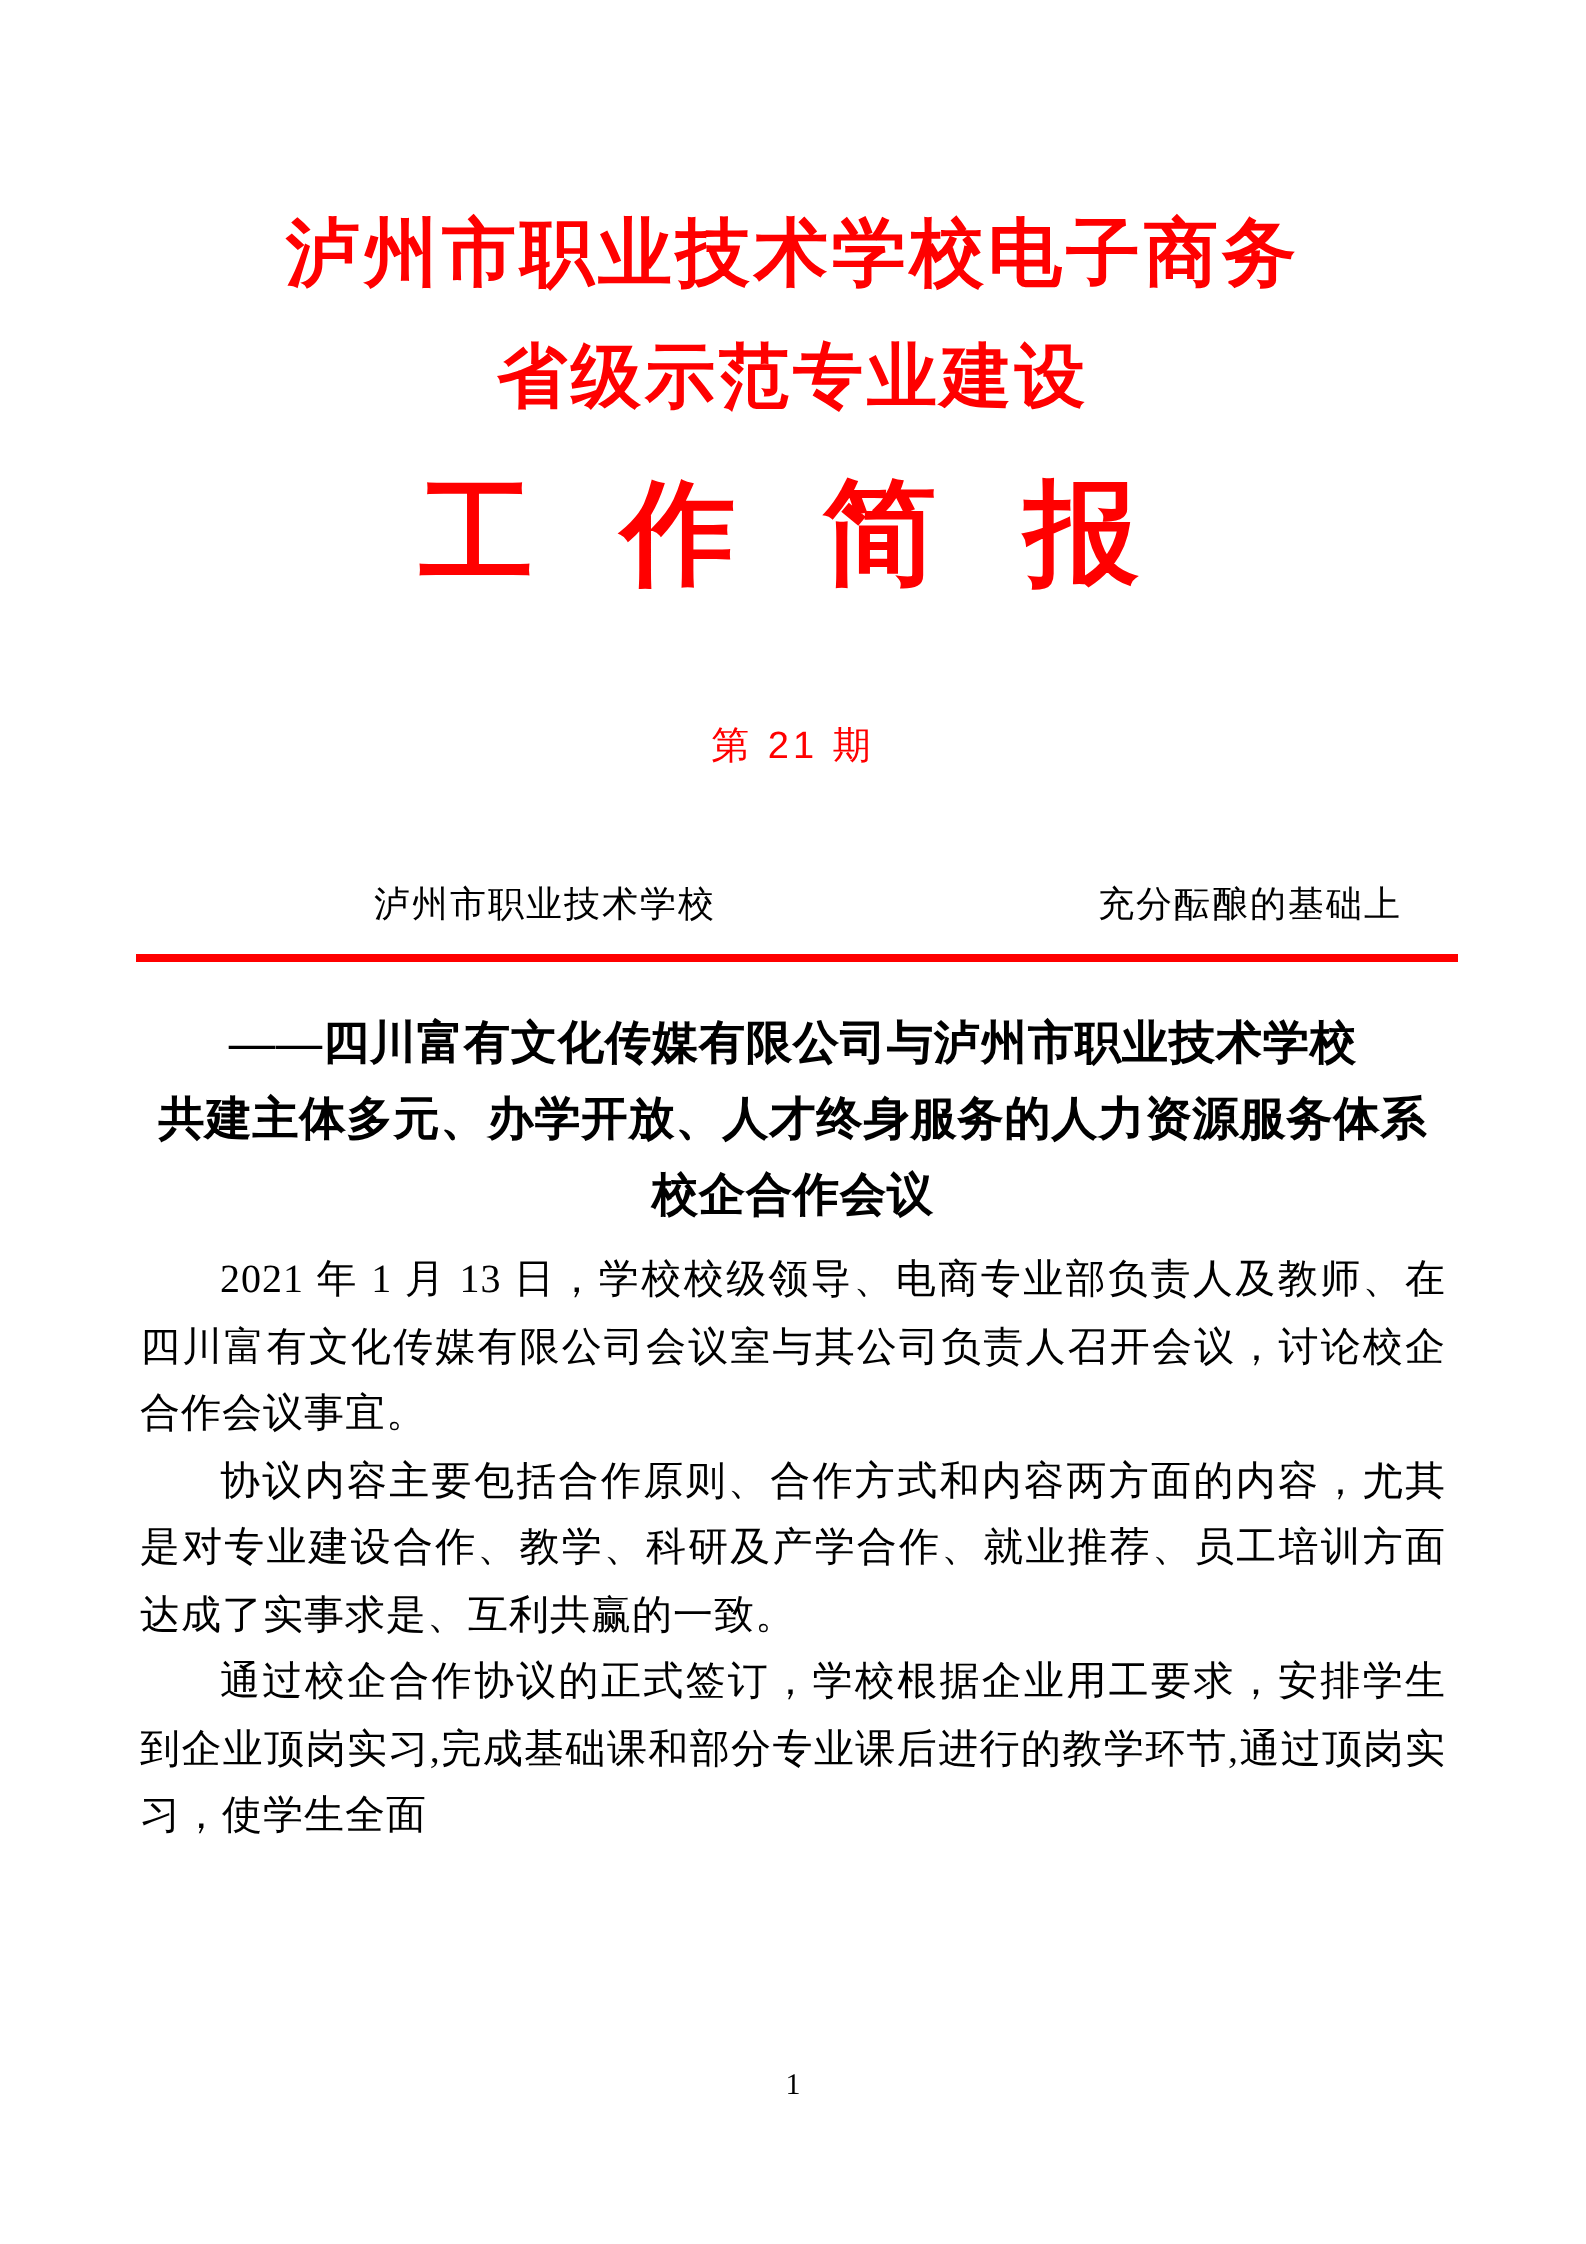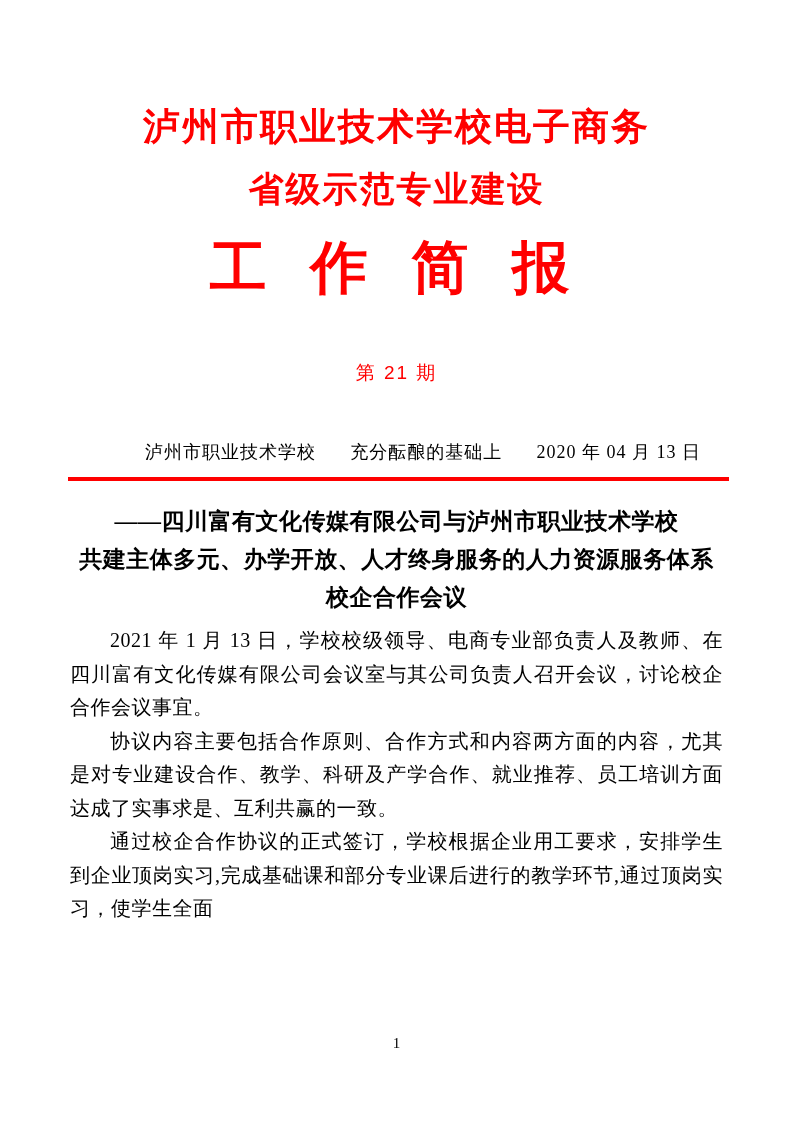--- a/index.html
+++ b/index.html
@@ -54,20 +54,21 @@
   .info-row {
     margin-top: 54px;
     display: flex;
     justify-content: space-between;
     align-items: baseline;
     padding-left: 145px;
     padding-right: 92px;
     font-size: 18px;
     color: #000000;
     letter-spacing: 1px;
+    margin-left: 42px;
   }
   .red-divider {
     margin: 13px 64px 0 68px;
     height: 4px;
     background: #ff0000;
   }
   .article-title {
     margin-top: 22px;
     text-align: center;
     font-weight: bold;
@@ -103,21 +104,20 @@
   <div class="masthead">
     <div class="doc-title-line1">泸州市职业技术学校电子商务</div>
     <div class="doc-title-line2">省级示范专业建设</div>
     <div class="doc-banner">工 作 简 报</div>
     <div class="issue-number">第 21 期</div>
   </div>
 
   <div class="info-row">
     <span>泸州市职业技术学校</span>
     <span>充分酝酿的基础上</span>
-    <span>2020 年 04 月 13 日</span>
   </div>
 
   <div class="red-divider"></div>
 
   <div class="article-title">
     <div>——四川富有文化传媒有限公司与泸州市职业技术学校</div>
     <div>共建主体多元、办学开放、人才终身服务的人力资源服务体系</div>
     <div>校企合作会议</div>
   </div>
 

